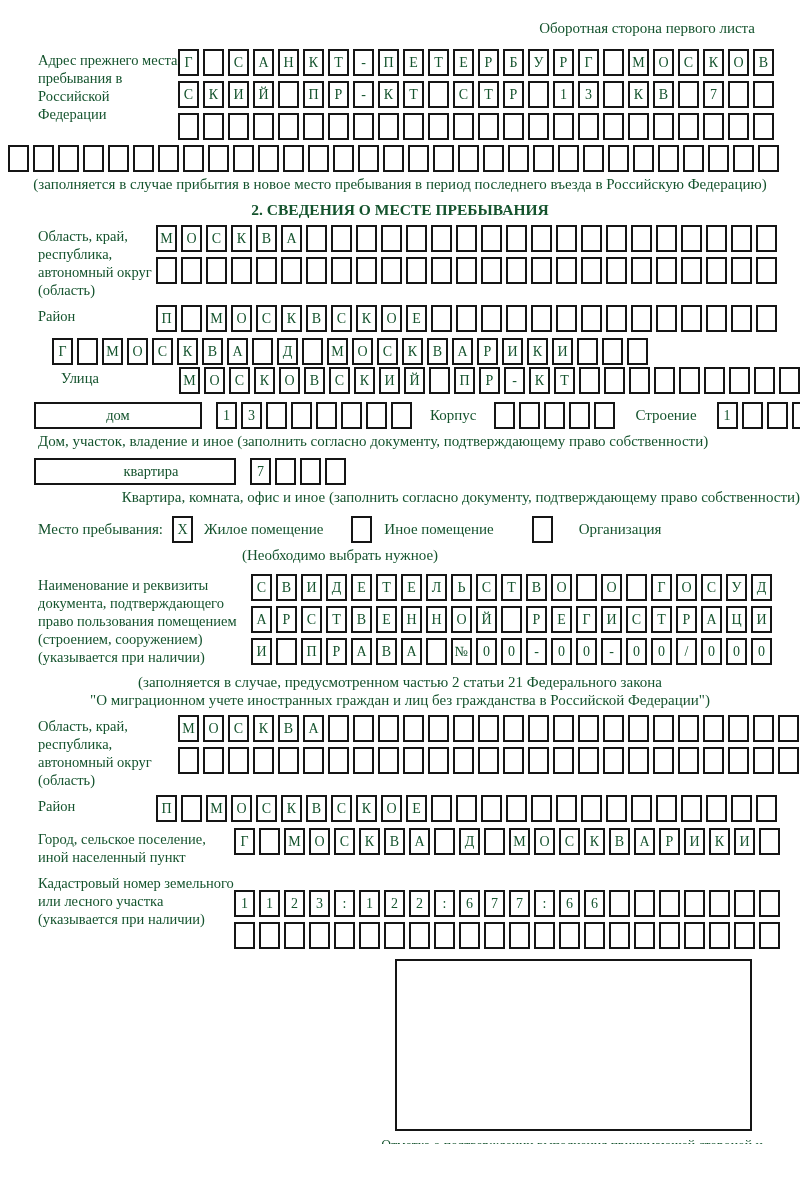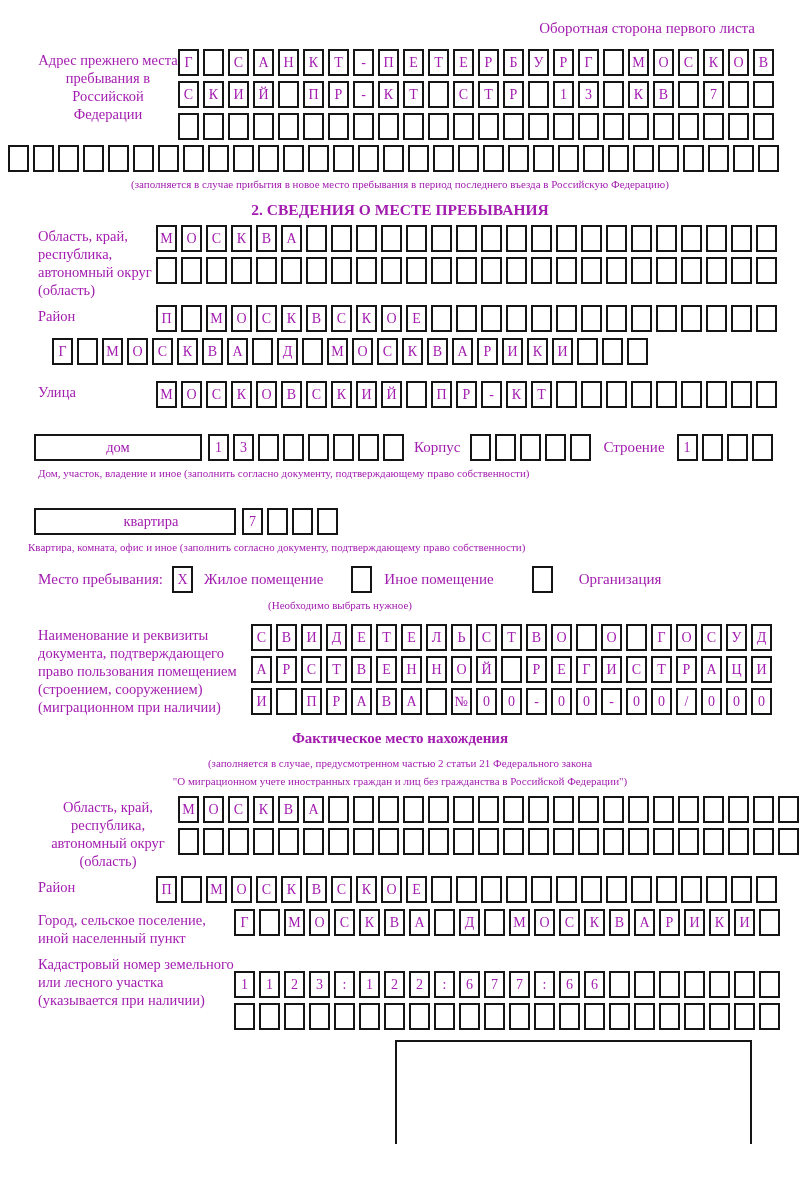--- a/index.html
+++ b/index.html
@@ -1,53 +1,53 @@
 <!DOCTYPE html>
 <html><head>
 <meta charset="utf-8">
 <style>
   html,body{margin:0;padding:0;background:#fff;}
   .page{
-    width:800px;height:1144px;background:#fff;color:#a21caf;
+    width:800px;height:1144px;background:#fff;color:#14532d;
     font-family:"Liberation Serif","DejaVu Serif",serif;
     position:relative;overflow:hidden;
   }
   .header-note{
     text-align:right;padding:20px 45px 0 0;font-size:15px;
   }
   .field{display:flex;padding-left:38px;margin-top:6px;align-items:flex-start;}
   .label{font-size:14.5px;line-height:18px;flex:none;padding-top:2px;}
-  .w140{width:140px;text-align:center;} .w120{width:118px;} .w137{width:137px;}
+  .w140{width:140px;} .w120{width:118px;} .w137{width:137px;}
   .w195{width:196px;} .w212{width:213px;}
   .rows{display:flex;flex-direction:column;gap:5px;}
   .grid{display:flex;gap:4px;height:27px;flex:none;}
   .cell{
     width:21px;height:27px;border:2px solid #151515;box-sizing:border-box;
     display:flex;align-items:center;justify-content:center;
     font-size:14px;flex:none;background:#fff;
   }
   .fullrow{padding-left:8px;margin-top:5px;}
   .widebox{
     border:2px solid #151515;height:27px;box-sizing:border-box;flex:none;
     display:flex;align-items:center;justify-content:center;font-size:14.5px;
   }
-  .caption{font-size:11px;text-align:center;margin-top:4px;line-height:17px;}
+  .caption{font-size:15px;text-align:center;margin-top:4px;line-height:17px;}
   .sec-title{font-size:15.5px;font-weight:bold;text-align:center;margin-top:8px;}
   .inline-label{font-size:15px;line-height:27px;flex:none;}
-  .house-row{display:flex;gap:6px;padding-left:34px;margin-top:26px;align-items:center;}
+  .house-row{display:flex;gap:14px;padding-left:34px;margin-top:8px;align-items:center;}
   .check-row{display:flex;padding-left:38px;margin-top:10px;align-items:center;}
   .stamp-box{
     width:357px;height:172px;border:2px solid #151515;box-sizing:border-box;
     margin:10px 0 0 395px;background:#fff;
   }
   .stamp-caption{
     width:440px;margin:6px 0 0 352px;text-align:center;
     font-size:13.6px;line-height:18px;
   }
-  .mt2{margin-top:16px;} .mt10{margin-top:10px;}
+  .mt2{margin-top:2px;justify-content:flex-end;} .mt10{margin-top:10px;}
 </style>
 </head>
 <body>
 
 <div class="page">
 
   <div class="header-note">Оборотная сторона первого листа</div>
 
   <div class="field" style="margin-top:12px;">
     <div class="label w140">Адрес прежнего места пребывания в Российской Федерации</div>
@@ -352,35 +352,35 @@
 
   <div class="house-row">
     <div class="widebox" style="width:202px;padding-left:32px;">квартира</div>
     <div class="grid">
         <span class="cell">7</span>
         <span class="cell"></span>
         <span class="cell"></span>
         <span class="cell"></span>
       </div>
   </div>
-  <div class="caption" style="text-align:left;padding-left:28px;font-family:Liberation Serif, serif;">Квартира, комната, офис и иное (заполнить согласно документу, подтверждающему право собственности)</div>
+  <div class="caption" style="text-align:right;padding-left:46px;font-family:Liberation Serif, serif;">Квартира, комната, офис и иное (заполнить согласно документу, подтверждающему право собственности)</div>
 
   <div class="check-row">
     <span class="inline-label">Место пребывания:</span>
     <span class="cell" style="margin-left:9px;">X</span>
     <span class="inline-label" style="margin-left:11px;">Жилое помещение</span>
     <span class="cell" style="margin-left:28px;"></span>
     <span class="inline-label" style="margin-left:12px;">Иное помещение</span>
     <span class="cell" style="margin-left:38px;"></span>
     <span class="inline-label" style="margin-left:26px;">Организация</span>
   </div>
   <div class="caption" style="width:420px;margin-left:130px;">(Необходимо выбрать нужное)</div>
 
   <div class="field mt10">
-    <div class="label w212">Наименование и реквизиты документа, подтверждающего право пользования помещением (строением, сооружением) (миграционном при наличии)</div>
+    <div class="label w212">Наименование и реквизиты документа, подтверждающего право пользования помещением (строением, сооружением) (указывается при наличии)</div>
     <div class="rows">
       <div class="grid">
           <span class="cell">С</span>
           <span class="cell">В</span>
           <span class="cell">И</span>
           <span class="cell">Д</span>
           <span class="cell">Е</span>
           <span class="cell">Т</span>
           <span class="cell">Е</span>
           <span class="cell">Л</span>
@@ -440,21 +440,20 @@
           <span class="cell">0</span>
           <span class="cell">0</span>
           <span class="cell">/</span>
           <span class="cell">0</span>
           <span class="cell">0</span>
           <span class="cell">0</span>
         </div>
     </div>
   </div>
 
-  <div class="sec-title" style="margin-top:14px;font-size:15px;">Фактическое место нахождения</div>
   <div class="caption" style="margin-top:8px;">(заполняется в случае, предусмотренном частью 2 статьи 21 Федерального закона</div>
   <div class="caption" style="margin-top:1px;">"О миграционном учете иностранных граждан и лиц без гражданства в Российской Федерации")</div>
 
   <div class="field">
     <div class="label w140">Область, край, республика, автономный округ (область)</div>
     <div class="rows">
       <div class="grid">
           <span class="cell">М</span>
           <span class="cell">О</span>
           <span class="cell">С</span>

